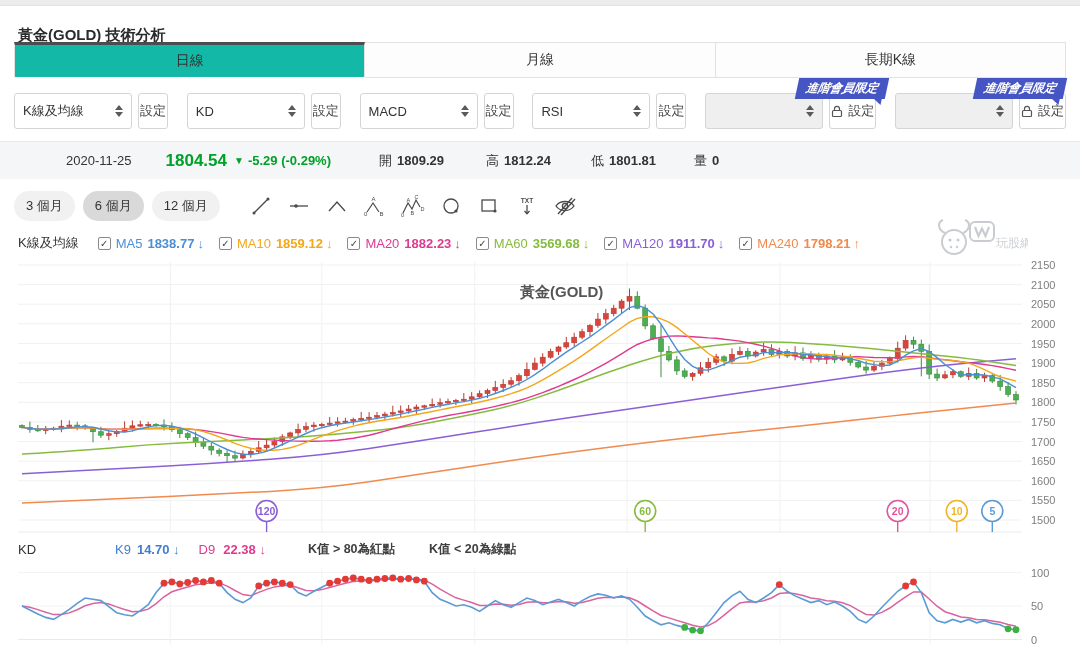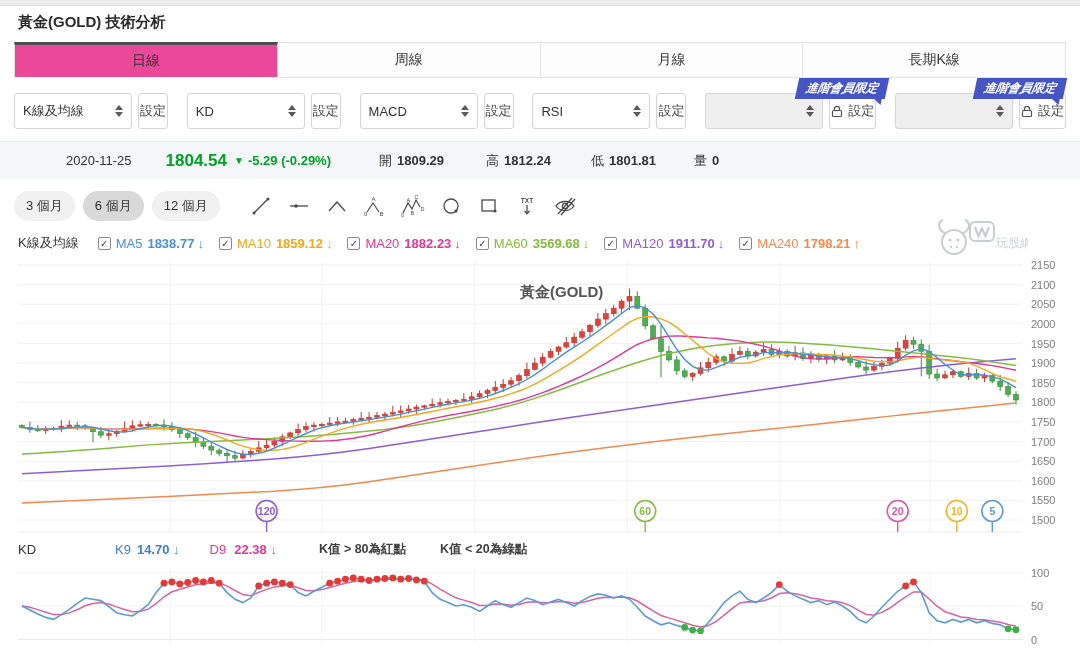--- a/index.html
+++ b/index.html
@@ -1,25 +1,25 @@
 <!DOCTYPE html>
 <html><head>
 <meta charset="utf-8">
 <style>
 * { margin:0; padding:0; box-sizing:border-box; }
 html,body { background:#fff; }
 body { font-family:"Liberation Sans","DejaVu Sans",sans-serif; color:#333; }
 .app { position:relative; width:1080px; height:657px; background:#fff; overflow:hidden; }
 .topstrip { position:absolute; top:0; left:0; right:0; height:6px; background:#ececec; border-bottom:1px solid #e3e3e3; }
-.page-title { position:absolute; top:13px; left:18px; font-size:15px; font-weight:bold; color:#2b2b2b; }
+.page-title { position:absolute; top:26px; left:18px; font-size:15px; font-weight:bold; color:#2b2b2b; }
 .tabbar { position:absolute; top:42px; left:14px; width:1052px; height:36px; display:flex; }
 .tab { flex:1; display:flex; align-items:center; justify-content:center; font-size:14px; color:#333;
   background:#fdfdfd; border:1px solid #e2e2e2; border-left:none; cursor:pointer; }
 .tab:first-child { border-left:1px solid #e2e2e2; }
-.tab.active { background:#ec4899; border-top:3px solid #4d4d50; border-bottom-color:#fff; }
+.tab.active { background:#14b8a6; border-top:3px solid #4d4d50; border-bottom-color:#fff; }
 .controls { position:absolute; top:93px; left:14px; width:1052px; display:flex; justify-content:space-between; }
 .ctrl { display:flex; }
 .select { width:118px; height:36px; border:1px solid #d5d5d5; border-radius:3px; background:#fff;
   display:flex; align-items:center; justify-content:space-between; padding:0 8px; font-size:13px; color:#333; cursor:pointer; }
 .select.locked { background:#efefef; }
 .updown { display:flex; flex-direction:column; gap:2px; }
 .updown i { display:block; width:0; height:0; border-left:4px solid transparent; border-right:4px solid transparent; }
 .updown .up { border-bottom:5px solid #5a5a5a; }
 .updown .dn { border-top:5px solid #5a5a5a; }
 .cfg { height:36px; margin-left:6px; border:1px solid #d5d5d5; border-radius:3px; background:#fff;
@@ -49,36 +49,35 @@
 .li { display:flex; align-items:center; margin-right:15px; }
 .cb { display:inline-block; width:13px; height:13px; border:1px solid #8a8a8a; border-radius:2px; margin-right:5px;
   font-size:10px; line-height:12px; color:#444; text-align:center; background:#fff; cursor:pointer; }
 .li .nm { margin-right:5px; }
 .li .val { font-weight:bold; }
 .li .ar { margin-left:3px; }
 .watermark { position:absolute; left:934px; top:214px; z-index:1; }
 #mainChart { position:absolute; left:0; top:256px; z-index:2; }
 .kd-header { position:absolute; top:537px; left:18px; height:24px; display:flex; align-items:center; font-size:13px; color:#333; }
 .kd-title { width:97px; }
-.kd-k { color:#3f7fd1; margin-right:30px; } .kd-k b { margin-left:6px; }
+.kd-k { color:#3f7fd1; margin-right:19px; } .kd-k b { margin-left:6px; }
 .kd-d { color:#e0398f; margin-right:42px; } .kd-d b { margin-left:8px; }
 .kd-note { font-weight:bold; font-size:12.5px; color:#404040; margin-right:34px; }
 #kdChart { position:absolute; left:0; top:560px; }
 svg text { font-family:"Liberation Sans","DejaVu Sans",sans-serif; }
 </style>
 </head>
 <body>
 
 <div class="app">
   <div class="topstrip"></div>
   <div class="page-title">黃金(GOLD) 技術分析</div>
 
   <div class="tabbar">
     <div class="tab active">日線</div>
-    <div class="tab">周線</div>
     <div class="tab">月線</div>
     <div class="tab">長期K線</div>
   </div>
 
   <div class="badge" id="badge1">進階會員限定</div>
   <div class="badge" id="badge2">進階會員限定</div>
 
   <div class="controls">
     <div class="ctrl">
       <div class="select">

